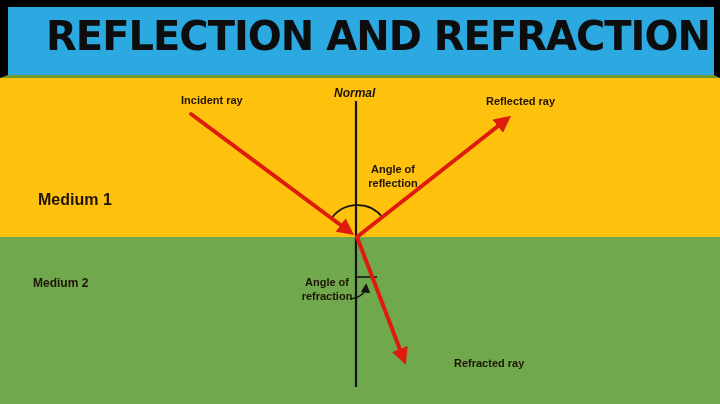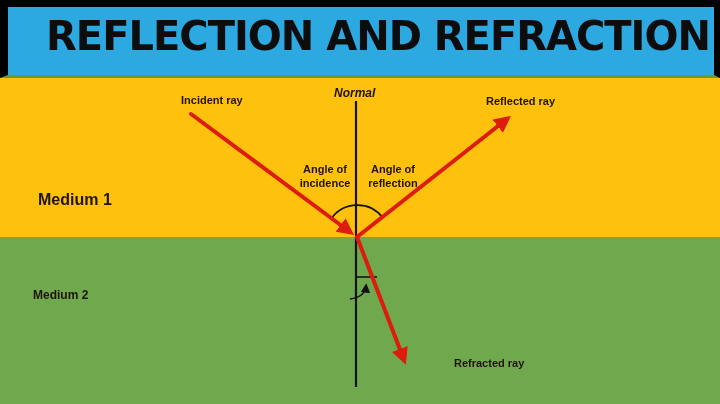--- a/index.html
+++ b/index.html
@@ -75,19 +75,19 @@
 
     <line class="ray" x1="191" y1="114" x2="350" y2="232" marker-end="url(#arrowRed)"></line>
     <line class="ray" x1="357" y1="237" x2="507" y2="119" marker-end="url(#arrowRed)"></line>
     <line class="ray" x1="357" y1="237" x2="404" y2="360" marker-end="url(#arrowRed)"></line>
   </svg>
 
   <div class="lbl" style="left:157px;top:93px;padding-left:24px;">Incident ray</div>
   <div class="lbl" style="left:334px;top:86px;font-size:12px;font-style:italic;">Normal</div>
   <div class="lbl" style="left:486px;top:94px;">Reflected ray</div>
 
-  <div class="lbl wrap" style="left:296px;top:162px;width:58px;">Angle of incidence</div>
   <div class="lbl wrap" style="left:363px;top:162px;width:60px;text-align:center;">Angle of reflection</div>
+  <div class="lbl wrap" style="left:296px;top:275px;width:62px;">Angle of refraction</div>
 
   <div class="lbl" style="left:426px;top:356px;padding-left:28px;">Refracted ray</div>
   <div class="lbl" style="left:38px;top:193px;font-size:16px;">Medium 1</div>
-  <div class="lbl" style="left:33px;top:288px;font-size:12px;">Medium 2</div>
+  <div class="lbl" style="left:33px;top:276px;font-size:12px;">Medium 2</div>
 </div>
 
 </body></html>

